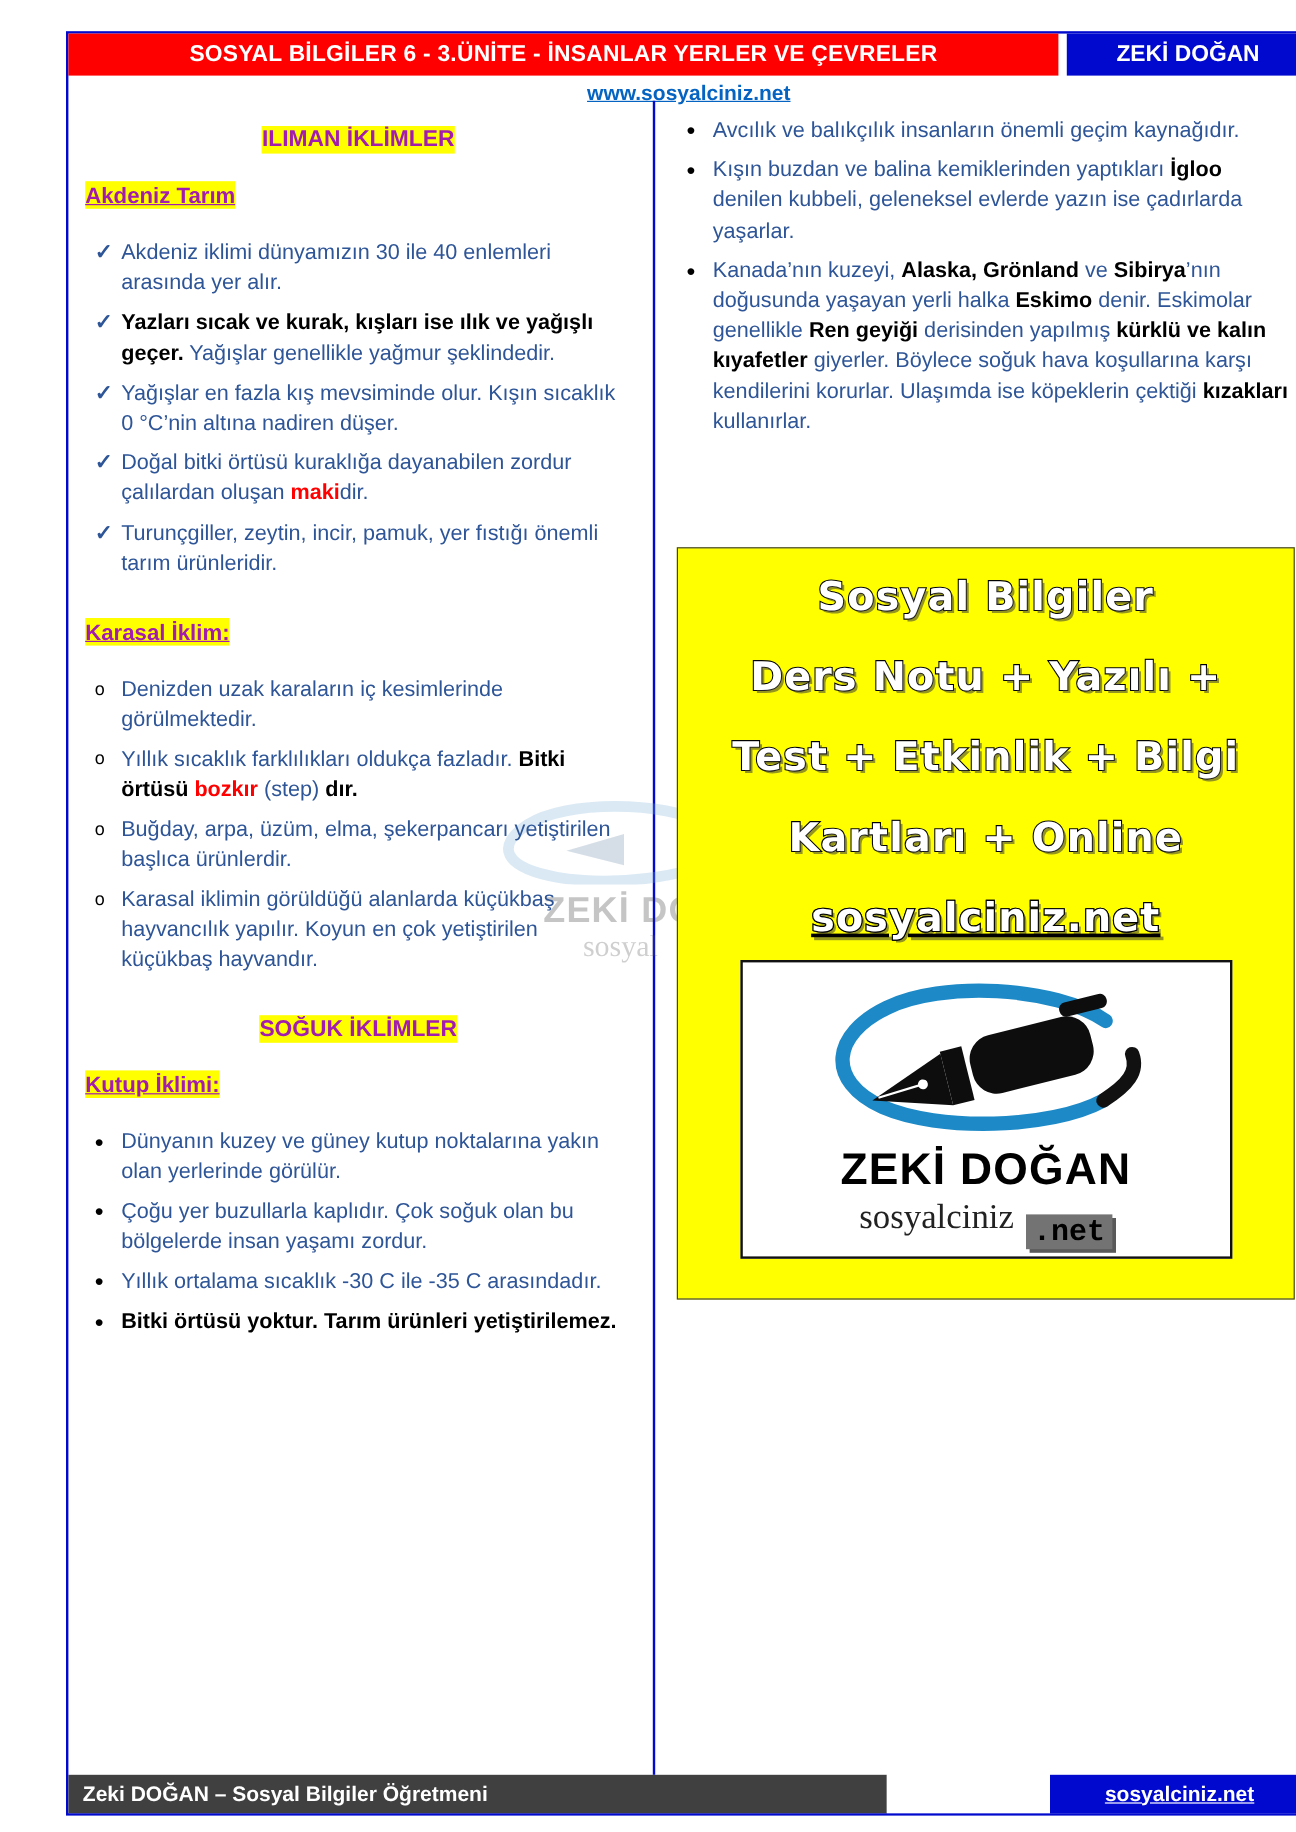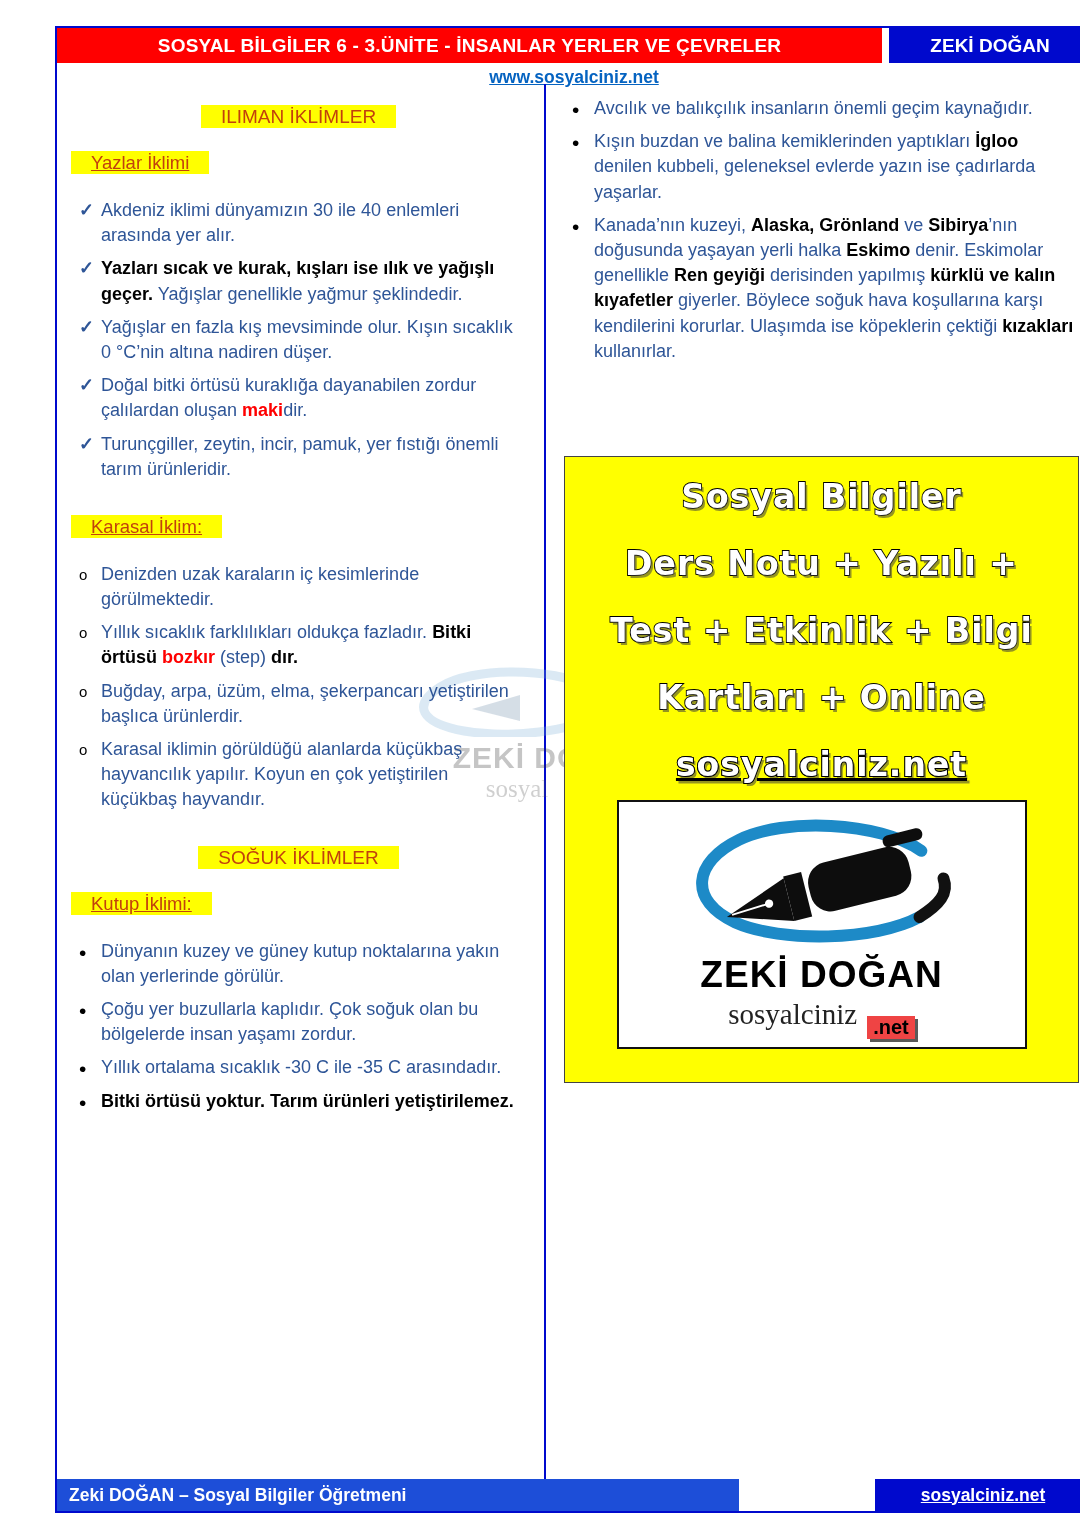--- a/index.html
+++ b/index.html
@@ -28,21 +28,21 @@
   .site-link-row a { color:#0563c1; font-weight:700; font-size:17.5px; text-decoration:underline; cursor:pointer; }
   
   .content { flex:1; display:flex; padding:6px 12px 0 14px; position:relative; }
   .col-divider {
     position:absolute; left:487px; top:-6px; bottom:0; width:2px; background:#0009cd; z-index:0;
   }
   .col-left  { width:455px; position:relative; z-index:1; }
   .col-right { flex:1; padding-left:38px; position:relative; z-index:1; }
   .sec-title { text-align:center; margin:10px 0 24px; font-size:19px; font-weight:700; }
   .subhead { margin:4px 0 24px; font-size:18.5px; font-weight:700; }
-  .hl { background:#ffff00; color:#c2410c; font-weight:400; padding:1px 20px; }
+  .hl { background:#ffff00; color:#a21caf; font-weight:700; padding:1px 0; }
   .u  { text-decoration:underline; }
   ul.items { list-style:none; margin:0 0 34px 0; padding-left:30px; }
   ul.items li { position:relative; margin-bottom:8px; font-size:18px; line-height:1.4; }
   ul.items li::before { position:absolute; left:-22px; top:0; }
   ul.list-check li::before { content:"✓"; color:#2e5597; font-weight:700; }
   ul.list-o li::before { content:"o"; color:#000; font-size:15px; top:2px; }
   ul.list-dot li::before { content:"•"; color:#000; font-size:21px; top:-1px; }
   .seg-n { color:#2e5597; }
   .seg-b { color:#000; font-weight:700; }
   .seg-r { color:#ff0000; font-weight:700; }
@@ -66,28 +66,28 @@
   }
   .promo-site { text-decoration:underline; text-decoration-color:#000; text-decoration-thickness:3px; cursor:pointer; margin-bottom:16px; }
   .logo-box {
     background:#fff; border:2px solid #111; margin:10px auto 2px; width:410px;
     padding:12px 8px 16px; text-align:center;
   }
   .logo-art { display:block; margin:0 auto; }
   .logo-title { font-size:37px; font-weight:800; color:#000; letter-spacing:1px; margin-top:2px; }
   .logo-sub { font-family:"Liberation Serif", serif; font-size:29px; color:#222; margin-top:2px; }
   .logo-tld {
-    display:inline-block; font-family:Liberation Sans, sans-serif; font-weight:700; font-size:20px;
-    background:#ef4444; box-shadow:3px 3px 0 rgba(0,0,0,.65); padding:0 6px; margin-left:10px;
+    display:inline-block; font-family:Liberation Mono, monospace; font-weight:700; font-size:25px;
+    background:#737373; box-shadow:3px 3px 0 rgba(0,0,0,.65); padding:0 6px; margin-left:10px;
     transform:translateY(10px); color:#000;
   }
   
   .footer-row { display:flex; height:32px; margin-top:auto; flex:0 0 auto; }
   .footer-red {
-    background:#1d4ed8; flex:0 0 682px; color:#fff; font-weight:700; font-size:17.5px;
+    background:#404040; flex:0 0 682px; color:#fff; font-weight:700; font-size:17.5px;
     display:flex; align-items:center; padding-left:12px;
   }
   .footer-spacer { flex:0 0 136px; background:#fff; }
   .footer-blue { background:#0009cd; flex:1; display:flex; align-items:center; justify-content:center; }
   .footer-blue a { color:#fff; font-weight:700; font-size:17.5px; text-decoration:underline; cursor:pointer; }
 </style>
 </head>
 <body>
 
 <div class="page">
@@ -113,21 +113,21 @@
         <path d="M178 22 C 140 2 60 2 28 22 C 0 40 8 58 52 66 C 100 74 160 66 186 50" fill="none" stroke="#7fb2d8" stroke-width="9" stroke-linecap="round"></path>
         <path d="M60 44 L108 30 L108 56 Z" fill="#6b8aa8"></path>
       </svg>
       <div class="wm-t1">ZEKİ DO</div>
       <div class="wm-t2">sosyal</div>
     </div>
 
     <div class="col-left">
       <h2 class="sec-title"><span class="hl">ILIMAN İKLİMLER</span></h2>
 
-      <h3 class="subhead"><span class="hl u">Yazlar İklimi</span></h3>
+      <h3 class="subhead"><span class="hl u">Akdeniz Tarım</span></h3>
       <ul class="items list-check">
           <li><span class="seg-n">Akdeniz iklimi dünyamızın 30 ile 40 enlemleri arasında yer alır.</span></li>
           <li><span class="seg-b">Yazları sıcak ve kurak, kışları ise ılık ve yağışlı geçer.</span><span class="seg-n"> Yağışlar genellikle yağmur şeklindedir.</span></li>
           <li><span class="seg-n">Yağışlar en fazla kış mevsiminde olur. Kışın sıcaklık 0 °C’nin altına nadiren düşer.</span></li>
           <li><span class="seg-n">Doğal bitki örtüsü kuraklığa dayanabilen zordur çalılardan oluşan </span><span class="seg-r">maki</span><span class="seg-n">dir.</span></li>
           <li><span class="seg-n">Turunçgiller, zeytin, incir, pamuk, yer fıstığı önemli tarım ürünleridir.</span></li>
         </ul>
 
       <h3 class="subhead"><span class="hl u">Karasal İklim:</span></h3>
       <ul class="items list-o">

